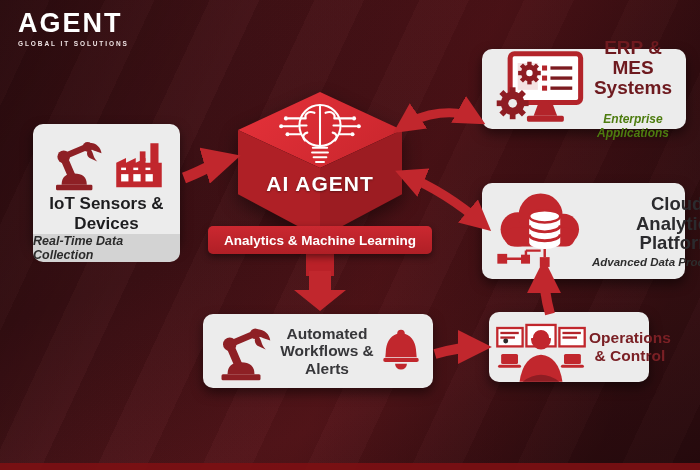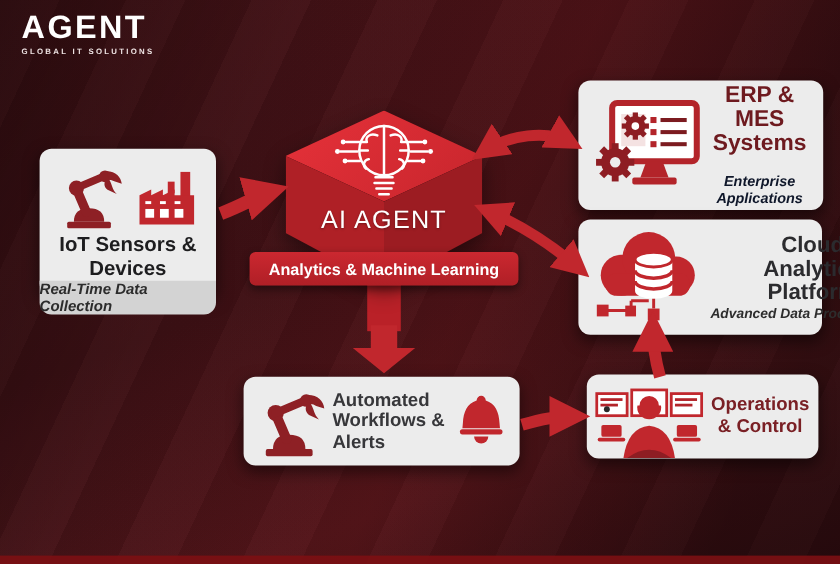--- a/index.html
+++ b/index.html
@@ -18,51 +18,51 @@
   .logo-tag{font-size:6.5px;font-weight:700;letter-spacing:1.9px;margin-top:3px;color:#eee3e3;}
   
   .node{position:absolute;background:#ececec;border-radius:10px;box-shadow:0 5px 12px rgba(0,0,0,.5);z-index:10;}
   
   .iot{left:33px;top:124px;width:147px;height:122px;display:flex;flex-direction:column;}
   .iot .icons{flex:0 0 58px;display:flex;align-items:flex-end;justify-content:center;gap:7px;padding-top:9px;}
   .iot .title{font-size:17px;font-weight:700;color:#1d1d1f;text-align:center;margin-top:3px;}
   .iot .strip{margin-top:auto;height:32px;background:#d3d3d3;border-radius:0 0 10px 10px;
     display:flex;align-items:center;justify-content:center;font-style:italic;font-size:12.5px;color:#2c2c2c;font-weight:600;}
   
-  .erp{left:482px;top:67px;width:204px;height:108px;display:flex;align-items:center;padding:0 6px;box-sizing:border-box;}
+  .erp{left:482px;top:49px;width:204px;height:80px;display:flex;align-items:center;padding:0 6px;box-sizing:border-box;}
   .erp .iconwrap{flex:0 0 98px;display:flex;justify-content:center;}
   .erp .text{flex:1;text-align:center;}
   .erp .title{font-size:19px;font-weight:800;color:#6e1a1f;line-height:1.04;}
-  .erp .subtitle{font-size:12px;font-style:italic;font-weight:600;color:#0f172a;margin-top:14px;}
+  .erp .subtitle{font-size:12px;font-style:italic;font-weight:600;color:#4d7c0f;margin-top:14px;}
   
   .cloud{left:482px;top:183px;width:203px;height:96px;display:flex;align-items:center;padding:0 6px;box-sizing:border-box;gap:24px;}
   .cloud .iconwrap{flex:0 0 102px;display:flex;justify-content:center;}
   .cloud .text{flex:1;text-align:center;}
   .cloud .title{font-size:18.5px;font-weight:800;color:#2b2b2e;line-height:1.07;}
   .cloud .subtitle{font-size:11.5px;font-style:italic;font-weight:600;color:#2d2d2d;margin-top:3px;white-space:nowrap;margin-left:-22px;}
   
-  .ops{left:489px;top:312px;width:193px;height:70px;display:flex;align-items:center;padding:0 4px;box-sizing:border-box;}
+  .ops{left:489px;top:312px;width:160px;height:70px;display:flex;align-items:center;padding:0 4px;box-sizing:border-box;}
   .ops .iconwrap{flex:0 0 96px;display:flex;justify-content:center;align-items:flex-end;height:100%;overflow:hidden;border-radius:10px 0 0 10px;}
   .ops .title{flex:1;text-align:center;font-size:15.5px;font-weight:800;color:#7a2025;line-height:1.15;}
   
   .wf{left:203px;top:314px;width:230px;height:74px;display:flex;align-items:center;padding:0 10px;box-sizing:border-box;}
-  .wf .title{flex:1;font-size:15.5px;font-weight:800;color:#37373a;line-height:1.12;padding:0 2px;}
+  .wf .title{flex:1;text-align:center;font-size:15.5px;font-weight:800;color:#37373a;line-height:1.12;padding:0 2px;}
   
   .bar{position:absolute;left:208px;width:224px;height:28px;background:linear-gradient(180deg,#cb2830,#b01f26);
     border-radius:5px;color:#fff;font-weight:700;font-size:13.5px;display:flex;align-items:center;justify-content:center;
     box-shadow:0 3px 7px rgba(0,0,0,.45);z-index:8;}
-  .bar1{top:210px;} .bar2{top:243px;}
+  .bar1{top:226px;} .bar2{top:243px;}
   .shaft{position:absolute;left:306px;top:196px;width:28px;height:80px;background:#ba2128;z-index:6;}
   
   .hex{position:absolute;left:238px;top:92px;width:164px;height:146px;z-index:7;filter:drop-shadow(0 7px 9px rgba(0,0,0,.45));}
   .hex .face{position:absolute;inset:0;}
   .hex .top{clip-path:polygon(50% 0,100% 26%,50% 52%,0 26%);background:linear-gradient(135deg,#e23038 10%,#c2232a 90%);}
   .hex .fl{clip-path:polygon(0 26%,50% 52%,50% 100%,0 70%);background:#af2026;}
   .hex .fr{clip-path:polygon(100% 26%,100% 70%,50% 100%,50% 52%);background:#9c1c22;}
-  .agent-label{position:absolute;left:0;right:0;top:80px;text-align:center;color:#fff;font-size:21px;font-weight:400;letter-spacing:1px;text-shadow:0 1px 2px rgba(0,0,0,.35);}
+  .agent-label{position:absolute;left:0;right:0;top:80px;text-align:center;color:#fff;font-size:21px;font-weight:700;letter-spacing:1px;text-shadow:0 1px 2px rgba(0,0,0,.35);}
   .brain{position:absolute;left:50%;top:5px;transform:translateX(-50%);}
   
   .arrows{position:absolute;inset:0;z-index:30;pointer-events:none;}
   .icon{display:block;}
 </style>
 </head>
 <body>
 
 <div class="canvas">
 

